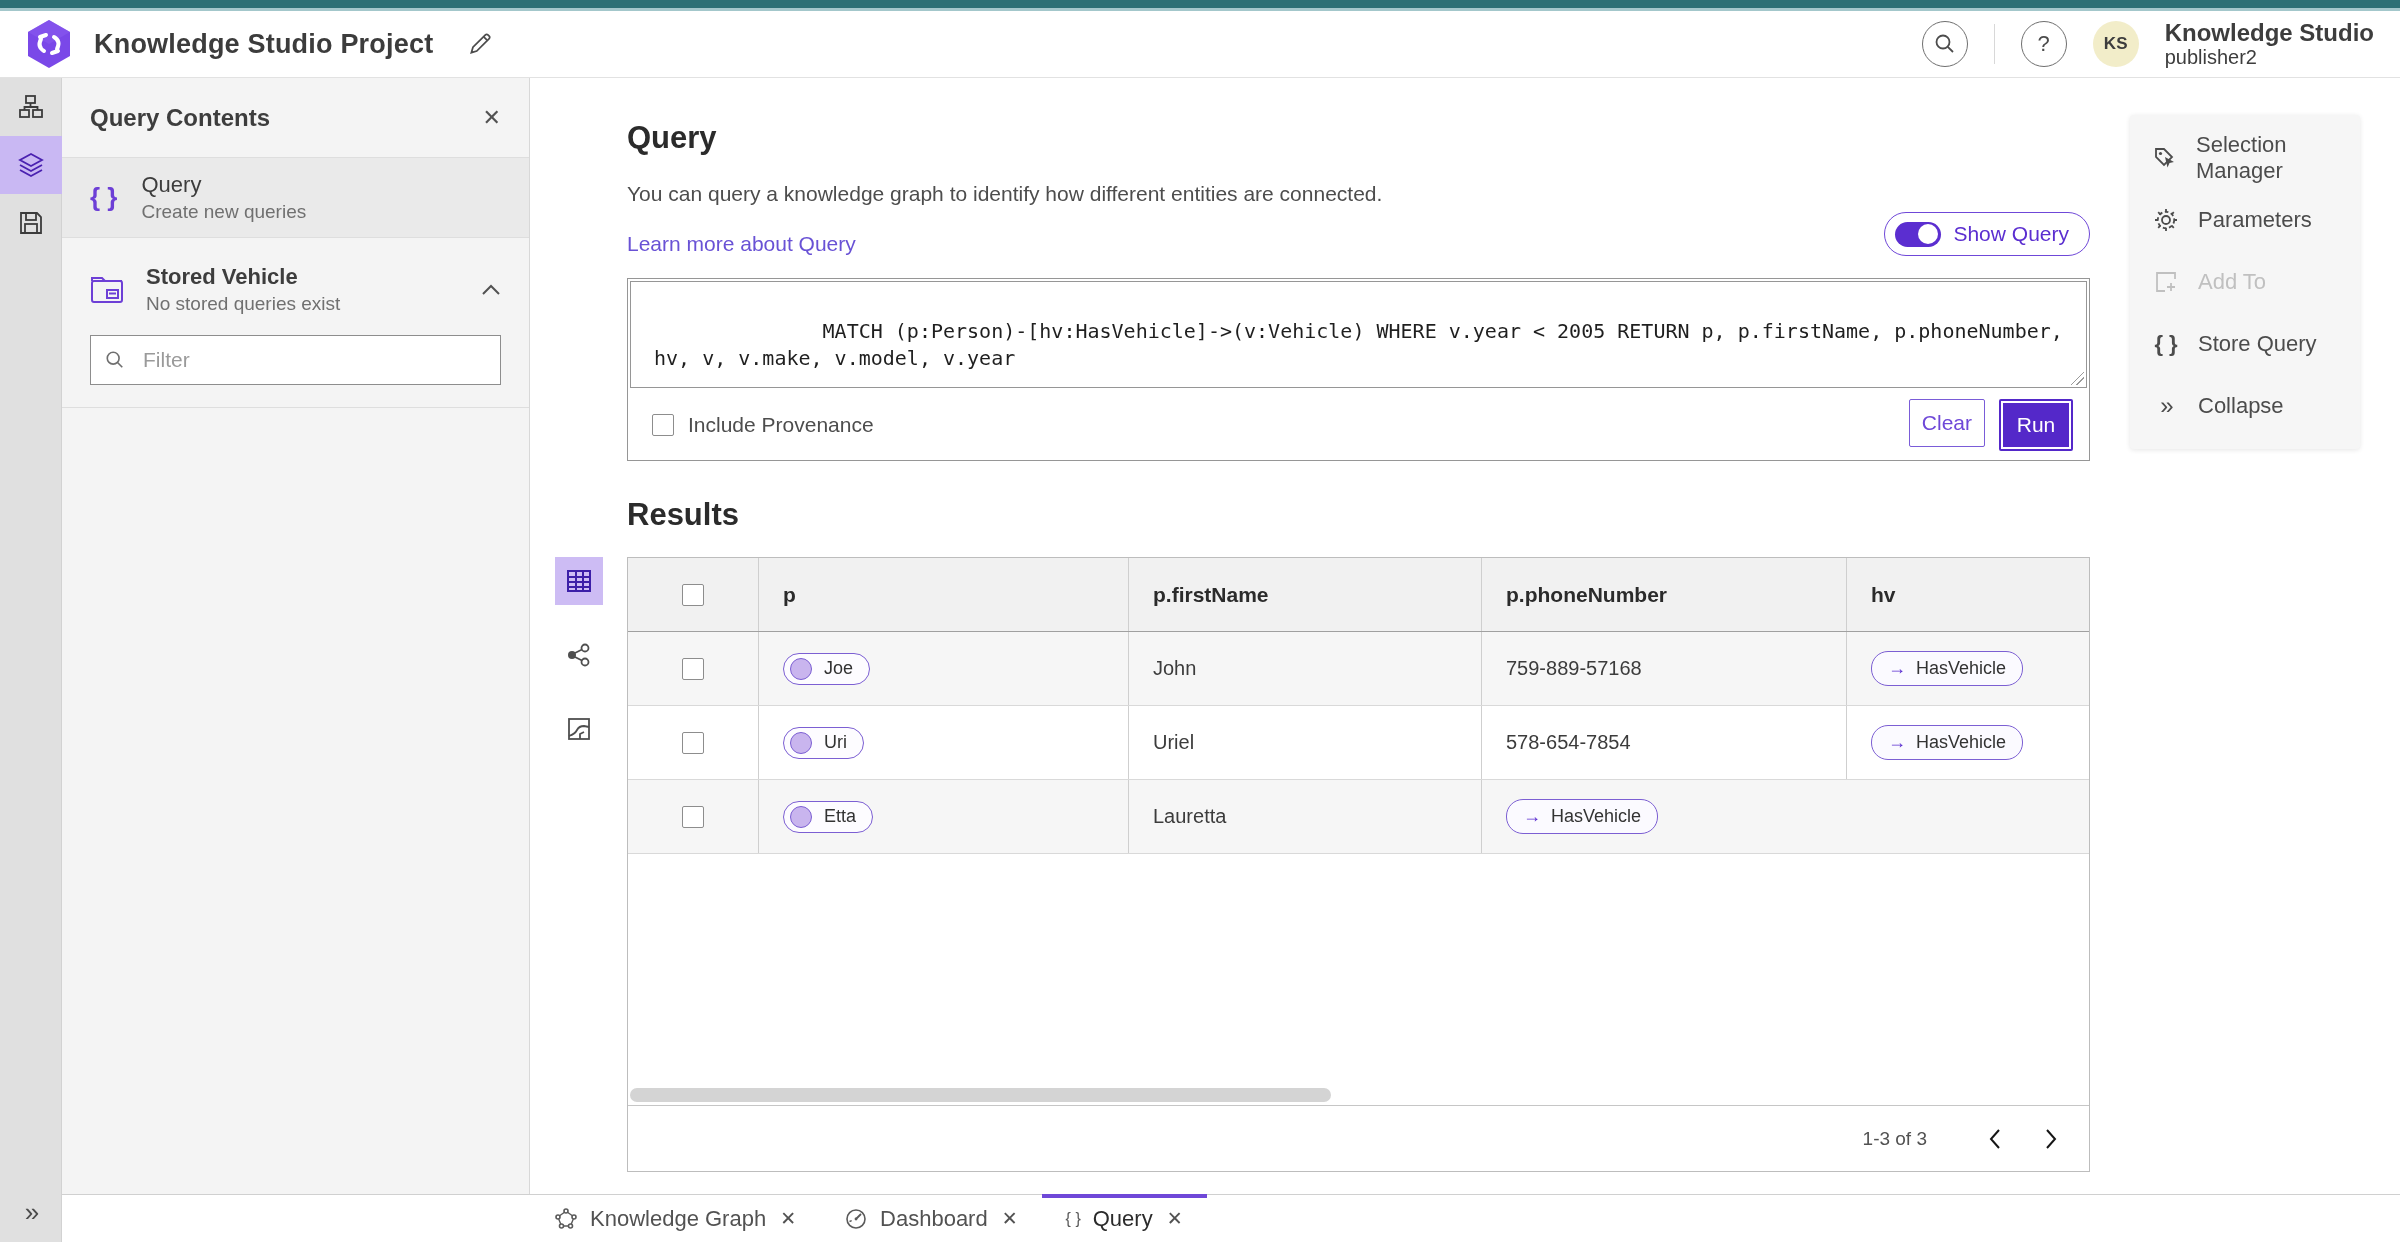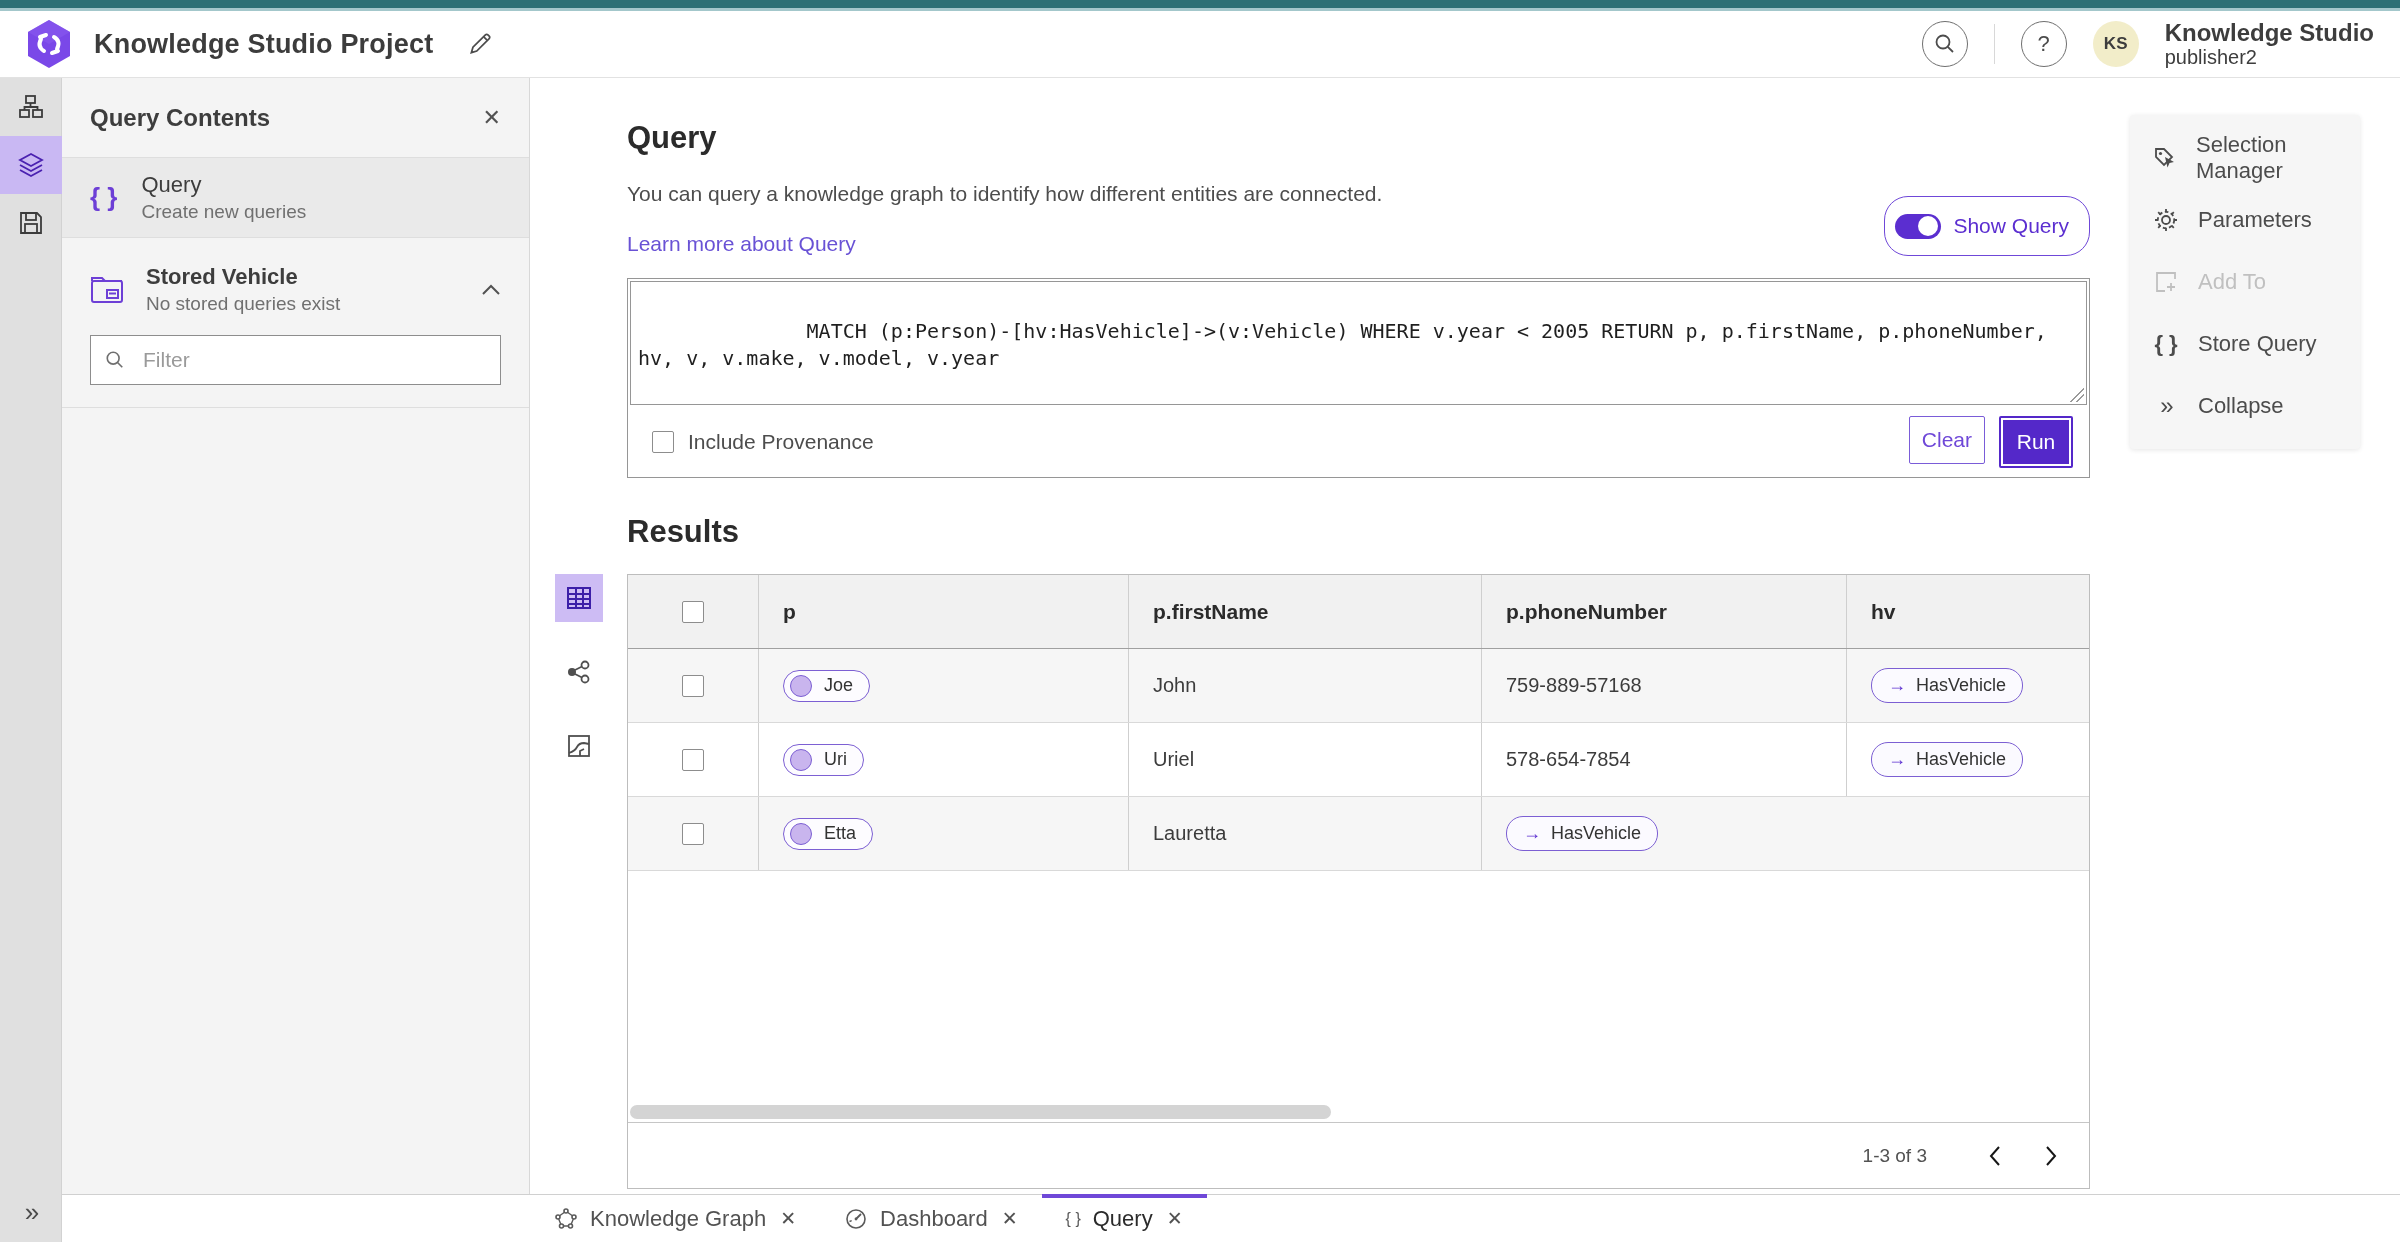--- a/index.html
+++ b/index.html
@@ -66,31 +66,31 @@
   .filter-box .ph { font-size:21px; color:#9a9a9a; margin-left:18px; }
   .panel-divider { height:1px; background:#dedede; margin-top:22px; }
 
   
   .main { flex:1; background:#fff; position:relative; overflow:hidden; }
   .content { width:1463px; margin-left:97px; }
   .q-title { font-size:31px; font-weight:bold; color:#2b2b2b; padding-top:42px; }
   .q-introrow { display:flex; align-items:flex-end; }
   .q-desc { font-size:21px; color:#4d4d4d; margin-top:26px; }
   .q-link { font-size:21px; color:#6952d5; margin-top:26px; display:inline-block; }
-  .toggle-pill { margin-left:auto; height:60px; border:1.5px solid #6f48d8; border-radius:24px;
+  .toggle-pill { margin-left:auto; height:44px; border:1.5px solid #6f48d8; border-radius:24px;
                  display:flex; align-items:center; padding:0 20px 0 10px; gap:12px; background:#fff; }
   .switch { width:46px; height:25px; background:#5b2ed0; border-radius:13px; position:relative; }
   .switch .knob { position:absolute; right:3px; top:2.5px; width:20px; height:20px;
                   background:#fff; border-radius:50%; }
   .toggle-pill .lbl { font-size:21px; color:#5b2ed0; }
 
   .query-box { margin-top:22px; border:1px solid #969696; }
-  .query-text { margin:2px; height:124px; border:1px solid #969696; background:#fff;
+  .query-text { margin:2px; height:107px; border:1px solid #969696; background:#fff;
                 font-family:"DejaVu Sans Mono","Liberation Mono",monospace;
-                font-size:20px; line-height:1.35; color:#1f1f1f; padding:9px 7px;
+                font-size:20px; line-height:1.35; color:#1f1f1f; padding:9px 23px;
                 position:relative; overflow:hidden; white-space:pre-wrap; word-break:break-word; }
   .resize-handle { position:absolute; right:2px; bottom:2px; width:14px; height:14px;
      background:
        linear-gradient(135deg, transparent 0 50%, #9a9a9a 50% 56%, transparent 56% 70%, #9a9a9a 70% 76%, transparent 76%); }
   .query-foot { height:70px; display:flex; align-items:center; padding:0 16px 0 24px; }
   .checkbox { width:22px; height:22px; border:1.5px solid #8d8d8d; background:#fff; border-radius:2px; }
   .cb-label { font-size:21px; color:#4d4d4d; margin-left:14px; }
   .foot-btns { margin-left:auto; display:flex; gap:14px; }
   .btn-clear { min-width:74px; height:48px; background:#fff; border:1.5px solid #7a5cd8;
                color:#6f48d8; font-size:21px; border-radius:2px;

